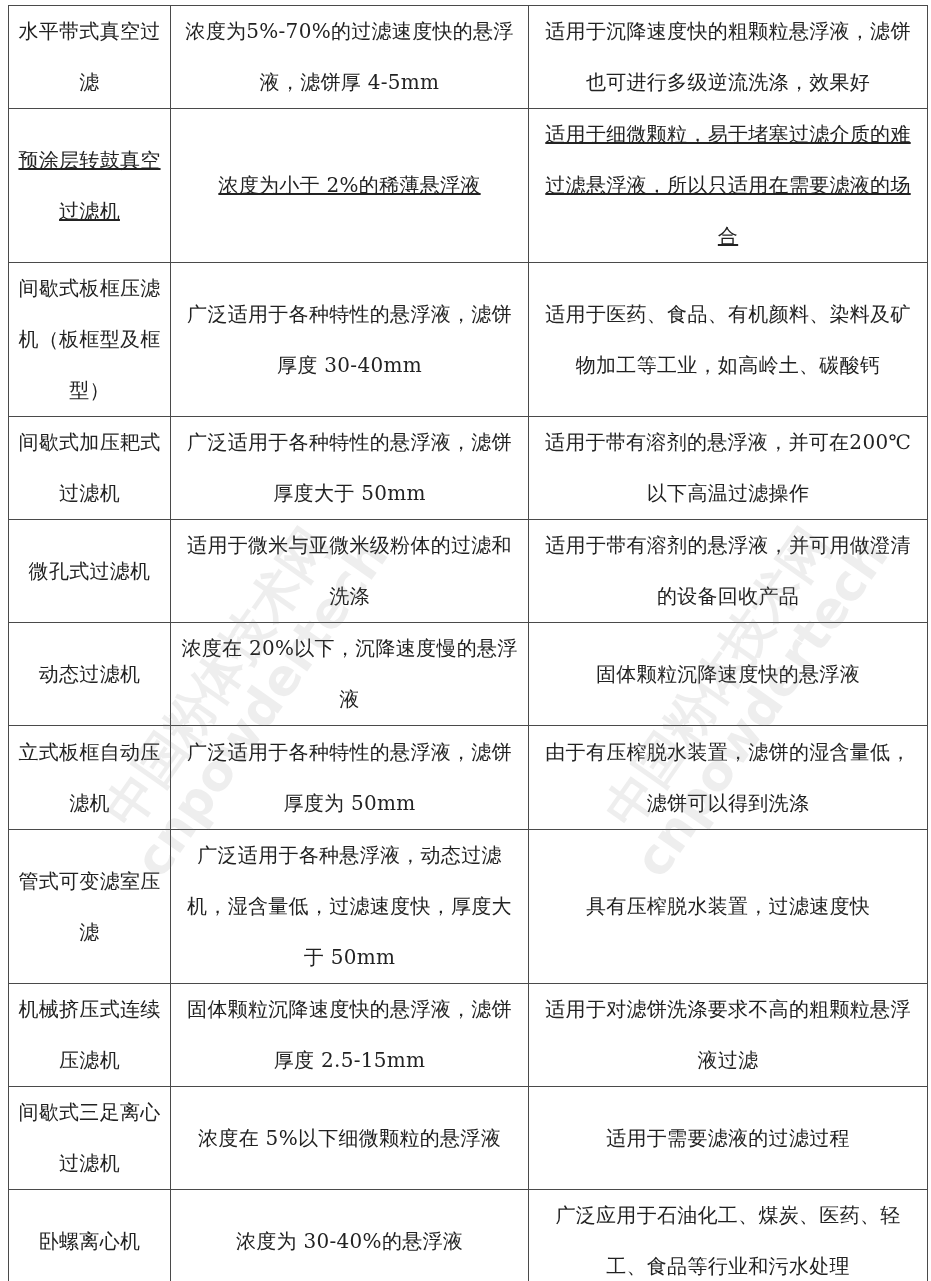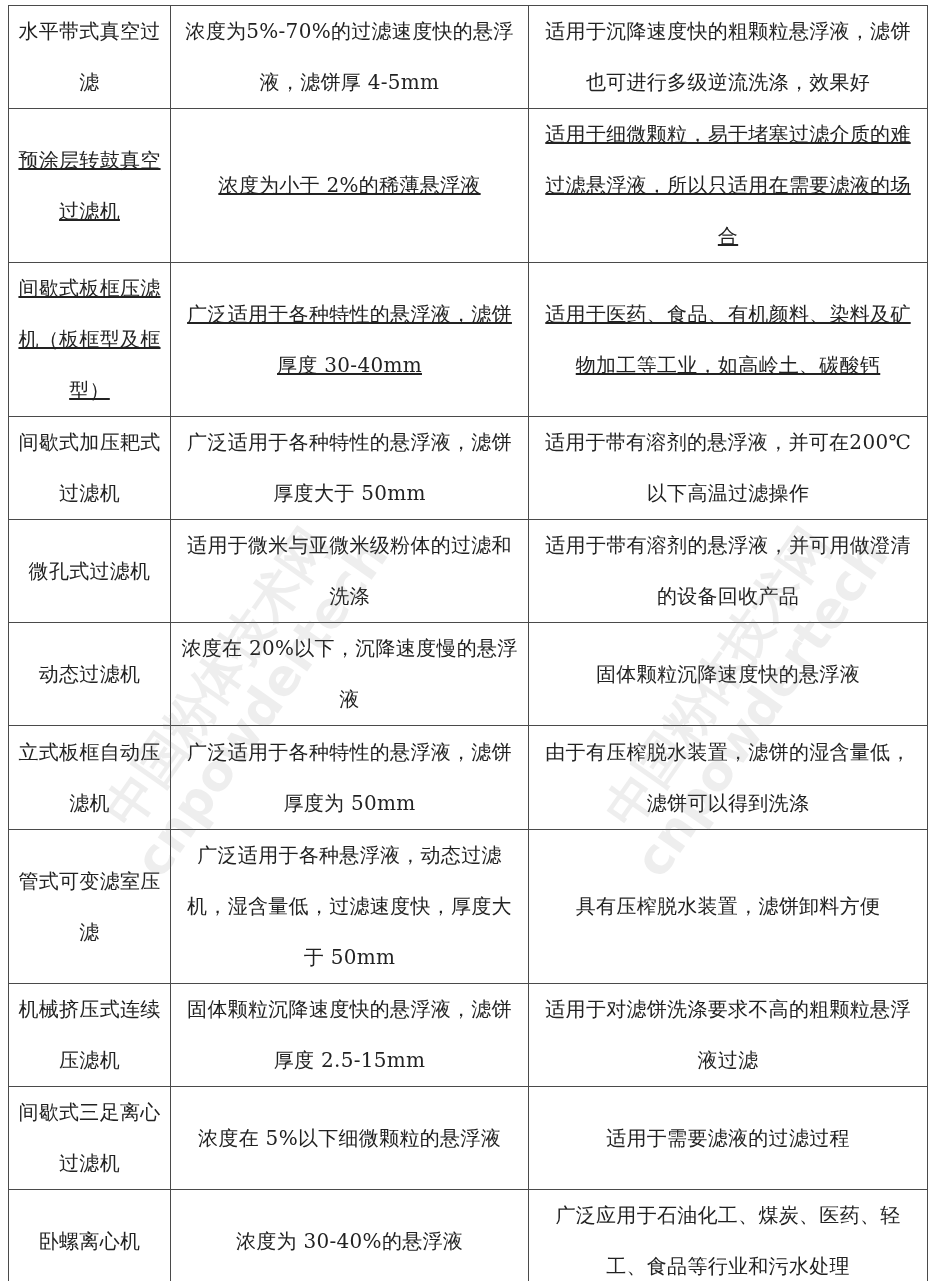--- a/index.html
+++ b/index.html
@@ -58,21 +58,21 @@
       <tr style="height: 102px;">
         <td class="col-name">水平带式真空过滤</td>
         <td class="col-conc">浓度为5%-70%的过滤速度快的悬浮液，滤饼厚 4-5mm</td>
         <td class="col-app">适用于沉降速度快的粗颗粒悬浮液，滤饼也可进行多级逆流洗涤，效果好</td>
       </tr>
       <tr style="height: 150px; text-decoration: underline;">
         <td class="col-name">预涂层转鼓真空过滤机</td>
         <td class="col-conc">浓度为小于 2%的稀薄悬浮液</td>
         <td class="col-app">适用于细微颗粒，易于堵塞过滤介质的难过滤悬浮液，所以只适用在需要滤液的场合</td>
       </tr>
-      <tr style="height: 153px; text-decoration: underline;">
+      <tr style="height: 153px;">
         <td class="col-name">间歇式板框压滤机（板框型及框型）</td>
         <td class="col-conc">广泛适用于各种特性的悬浮液，滤饼厚度 30-40mm</td>
         <td class="col-app">适用于医药、食品、有机颜料、染料及矿物加工等工业，如高岭土、碳酸钙</td>
       </tr>
       <tr style="height: 103px;">
         <td class="col-name">间歇式加压耙式过滤机</td>
         <td class="col-conc">广泛适用于各种特性的悬浮液，滤饼厚度大于 50mm</td>
         <td class="col-app">适用于带有溶剂的悬浮液，并可在200℃以下高温过滤操作</td>
       </tr>
       <tr style="height: 100px;">
@@ -86,21 +86,21 @@
         <td class="col-app">固体颗粒沉降速度快的悬浮液</td>
       </tr>
       <tr style="height: 104px;">
         <td class="col-name">立式板框自动压滤机</td>
         <td class="col-conc">广泛适用于各种特性的悬浮液，滤饼厚度为 50mm</td>
         <td class="col-app">由于有压榨脱水装置，滤饼的湿含量低，滤饼可以得到洗涤</td>
       </tr>
       <tr style="height: 153px;">
         <td class="col-name">管式可变滤室压滤</td>
         <td class="col-conc">广泛适用于各种悬浮液，动态过滤机，湿含量低，过滤速度快，厚度大于 50mm</td>
-        <td class="col-app">具有压榨脱水装置，滤饼卸料方便</td>
+        <td class="col-app">具有压榨脱水装置，过滤速度快</td>
       </tr>
       <tr style="height: 103px; padding-left: 11px;">
         <td class="col-name">机械挤压式连续压滤机</td>
         <td class="col-conc">固体颗粒沉降速度快的悬浮液，滤饼厚度 2.5-15mm</td>
         <td class="col-app">适用于对滤饼洗涤要求不高的粗颗粒悬浮液过滤</td>
       </tr>
       <tr style="height: 100px;">
         <td class="col-name">间歇式三足离心过滤机</td>
         <td class="col-conc">浓度在 5%以下细微颗粒的悬浮液</td>
         <td class="col-app">适用于需要滤液的过滤过程</td>

